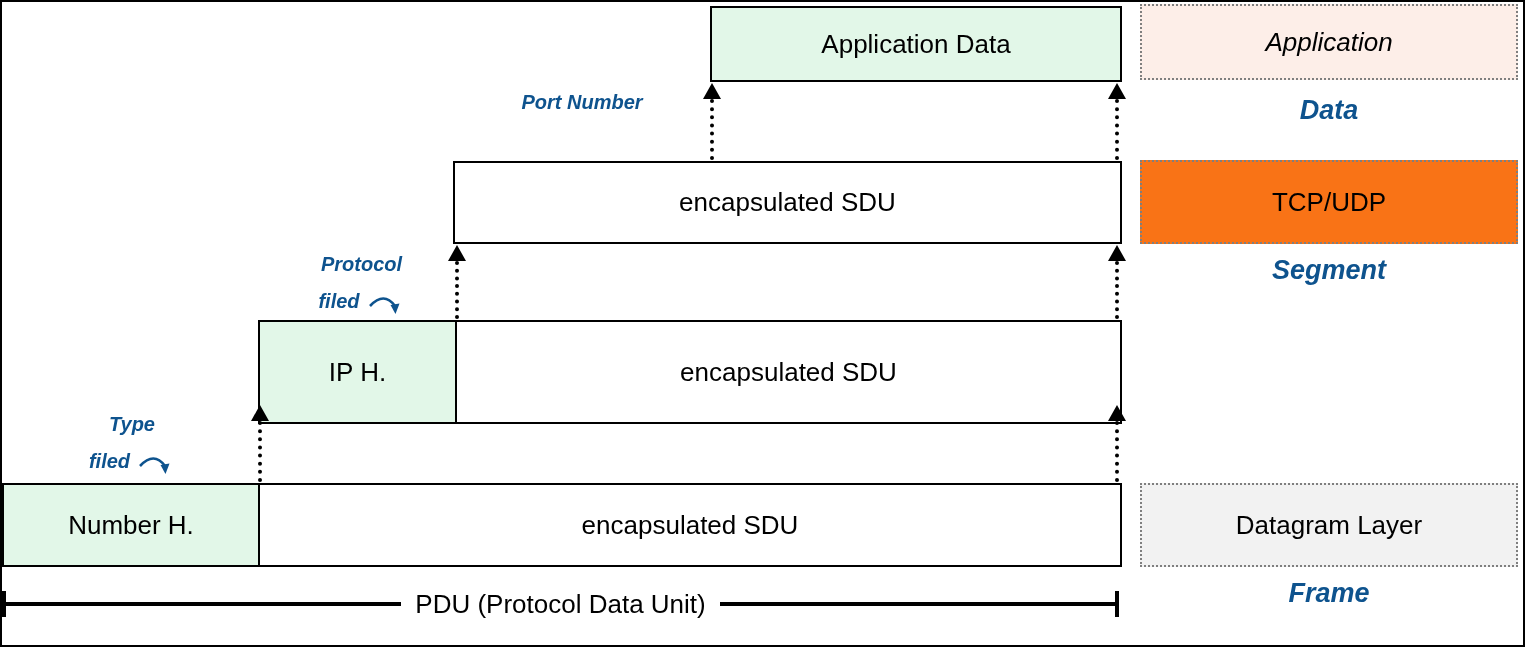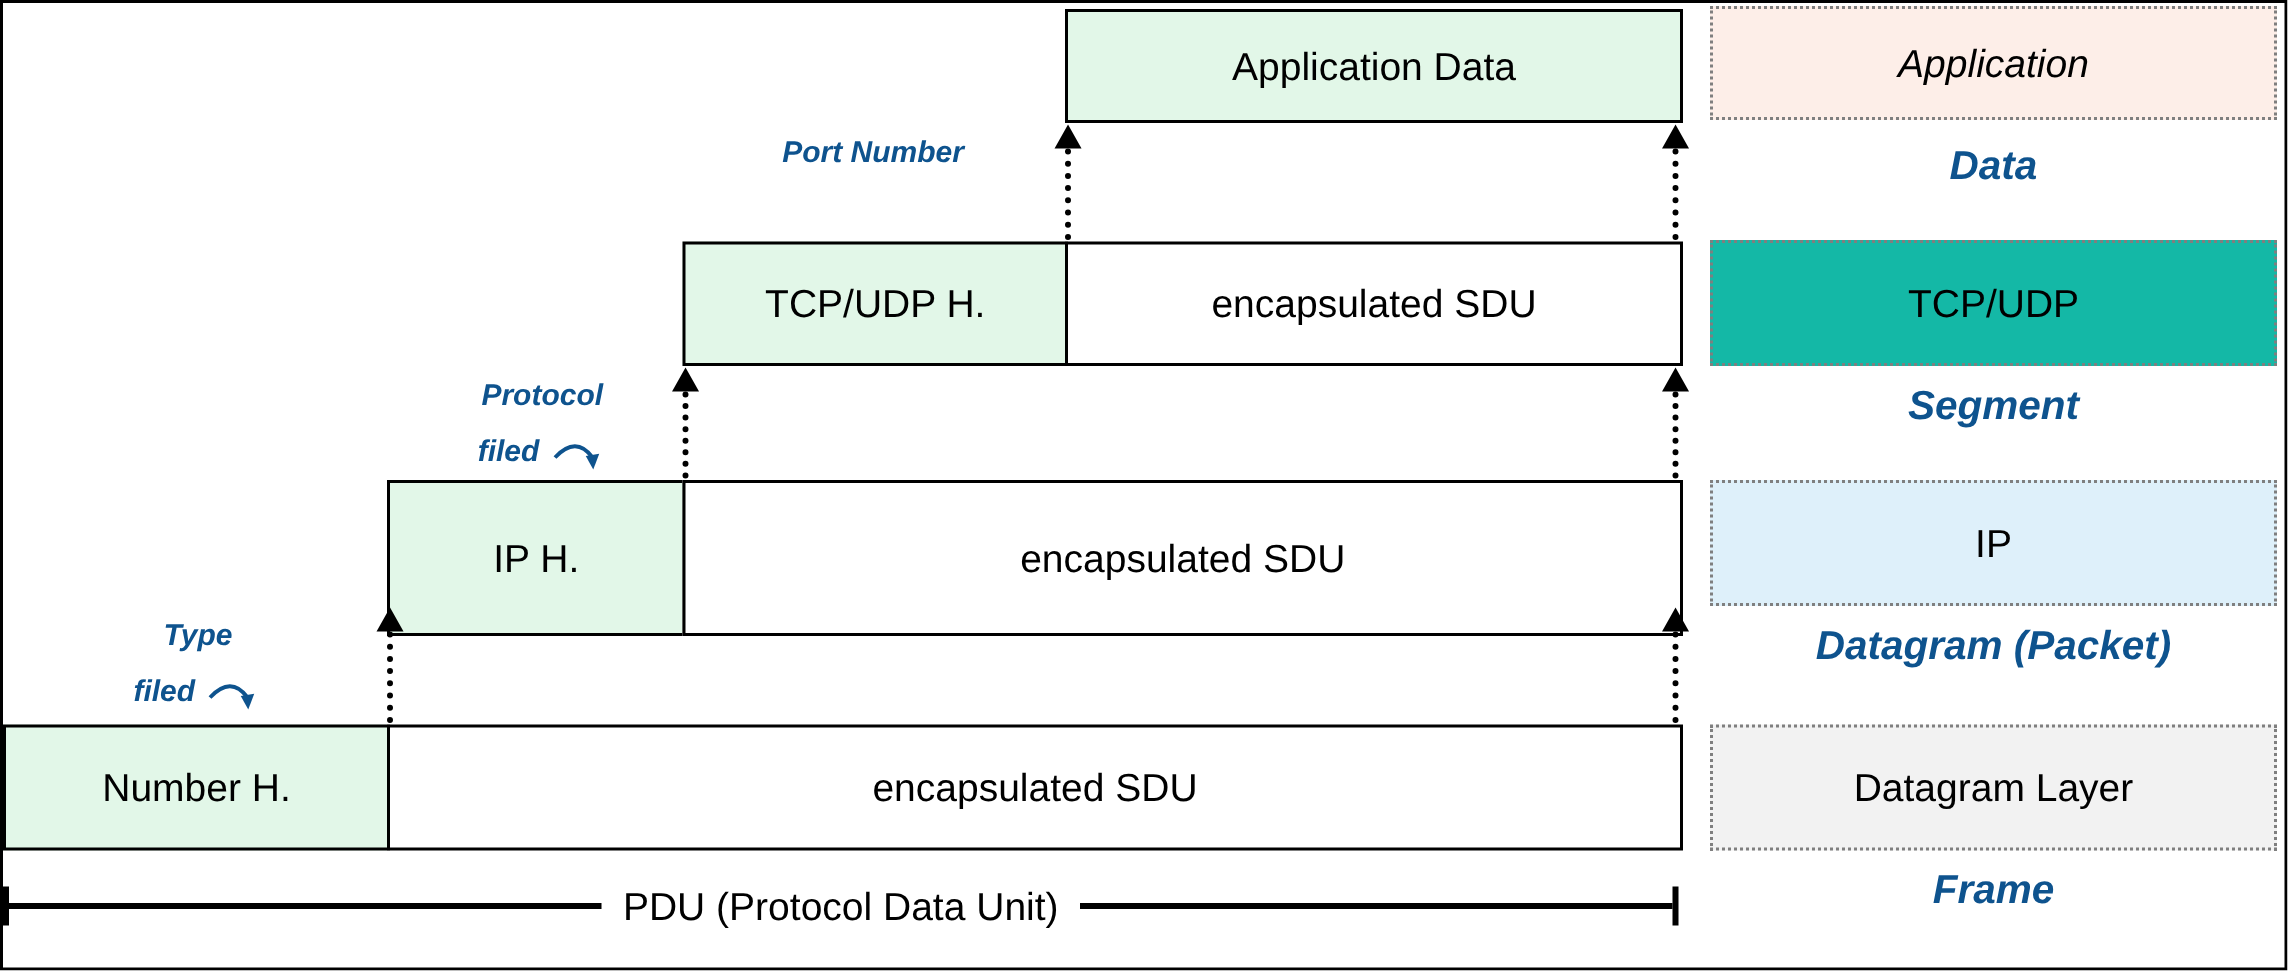--- a/index.html
+++ b/index.html
@@ -58,21 +58,21 @@
     display:flex;align-items:center;
   }
   .pdu .tick{width:4px;height:26px;background:#000;flex:0 0 auto;}
   .pdu .line{flex:1;height:4px;background:#000;}
   .pdu .label{flex:0 0 auto;padding:0 14px;font-size:26px;color:#000;white-space:nowrap;}
   
   .rcol-box{
     position:absolute;left:1138px;width:378px;
     box-sizing:border-box;border:2px dotted #7f7f7f;
     display:flex;align-items:center;justify-content:center;
-    font-size:26px;color:#000;background:#14b8a6;white-space:nowrap;
+    font-size:26px;color:#000;background:#f97316;white-space:nowrap;
   }
   .rcol-box.pink{background:#fdeee8;}
   .rcol-box.blue{background:#def0fa;}
   .rcol-box.gray{background:#f2f2f2;}
   .rcol-label{
     position:absolute;left:1138px;width:378px;height:40px;
     display:flex;align-items:center;justify-content:center;
     color:#0e538e;font-size:27px;font-style:italic;font-weight:600;white-space:nowrap;
   }
 </style>
@@ -81,23 +81,20 @@
 
 <div class="canvas">
 
   <div class="row row-app">
     <div class="box green full">
       <span>Application Data</span>
     </div>
   </div>
 
   <div class="row row-tcp">
-    <div class="box green hdr-tcp">
-      <span>TCP/UDP H.</span>
-    </div>
     <div class="box sdu">
       <span>encapsulated SDU</span>
     </div>
   </div>
 
   <div class="row row-ip">
     <div class="box green hdr-ip">
       <span>IP H.</span>
     </div>
     <div class="box sdu">
@@ -176,26 +173,20 @@
     <span>Data</span>
   </div>
 
   <div class="rcol-box" style="top:158px;height:84px;">
     <span>TCP/UDP</span>
   </div>
   <div class="rcol-label" style="top:248px;">
     <span>Segment</span>
   </div>
 
-  <div class="rcol-box blue" style="top:318px;height:84px;">
-    <span>IP</span>
-  </div>
-  <div class="rcol-label" style="top:408px;">
-    <span>Datagram (Packet)</span>
-  </div>
 
   <div class="rcol-box gray" style="top:481px;height:84px;">
     <span>Datagram Layer</span>
   </div>
   <div class="rcol-label" style="top:571px;">
     <span>Frame</span>
   </div>
 
 </div>
 

